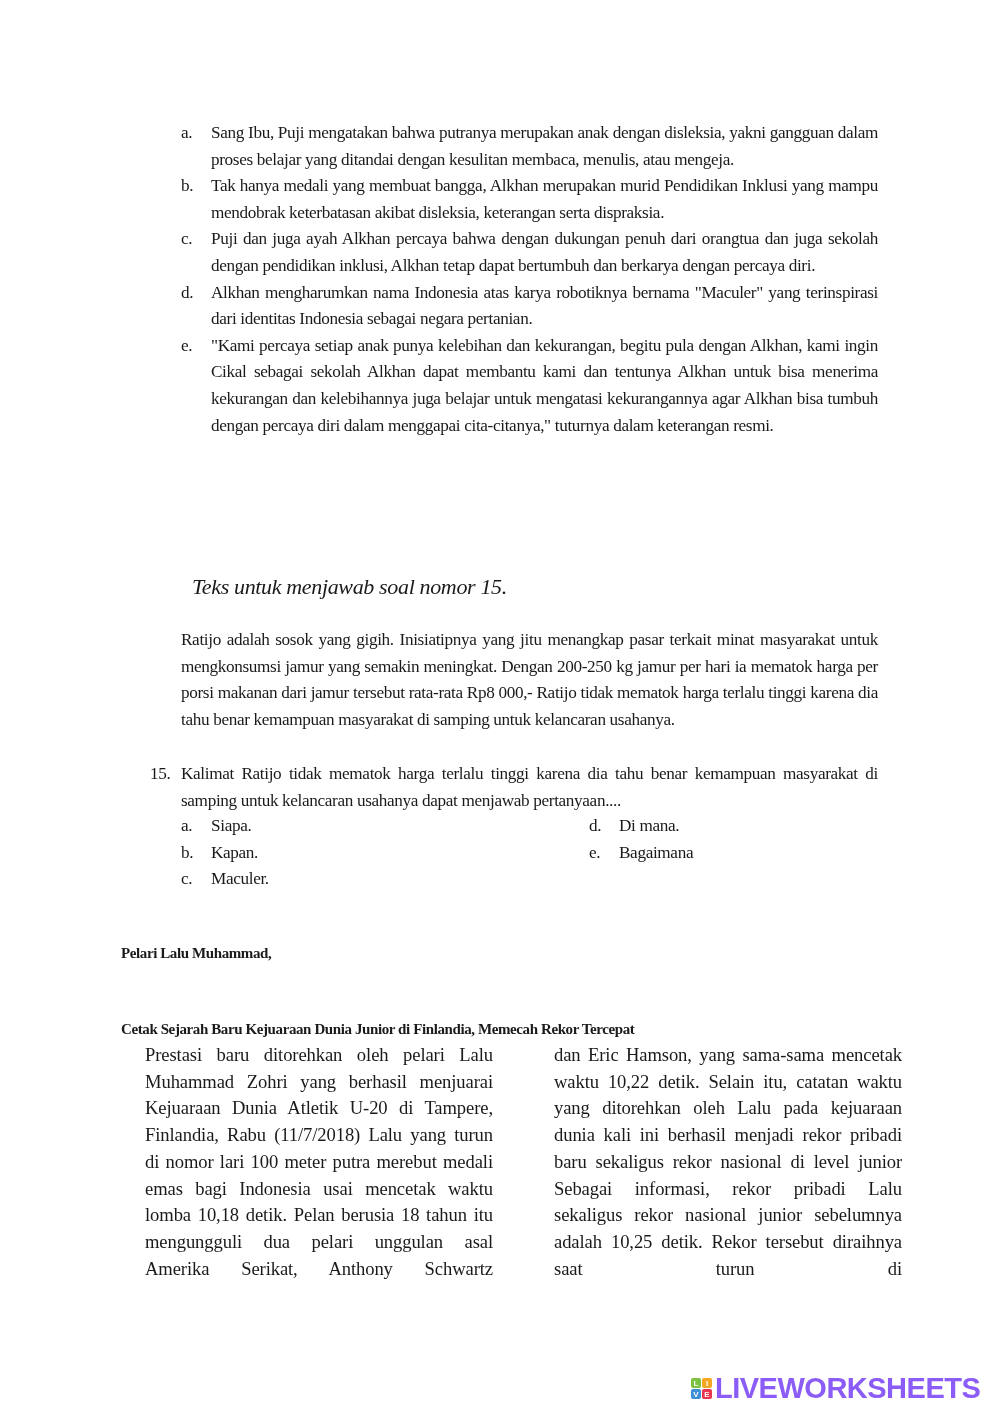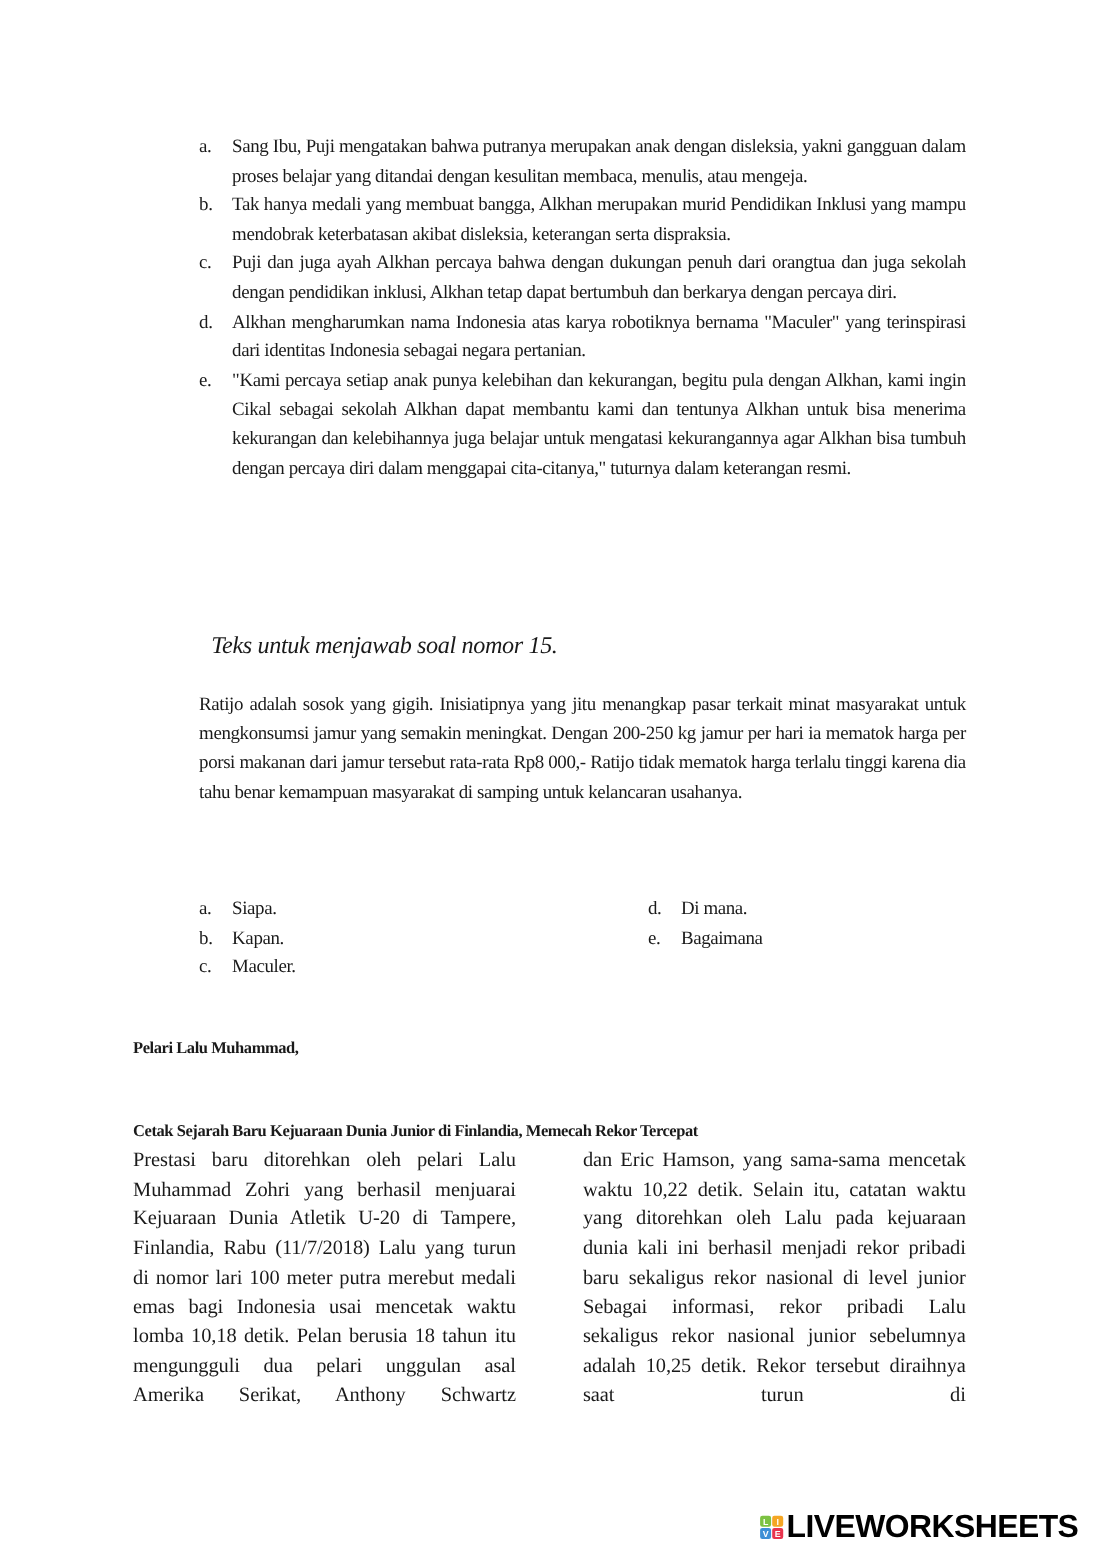--- a/index.html
+++ b/index.html
@@ -10,27 +10,27 @@
     .item { display: flex; }
     .lbl { width: 30px; flex: 0 0 30px; }
     .txt { flex: 1; text-align: justify; }
     .intro { position: absolute; left: 192px; top: 574px; font-style: italic; font-size: 22px; letter-spacing: -0.35px; }
     .para { position: absolute; left: 181px; top: 627px; width: 697px; text-align: justify; }
     .q { position: absolute; left: 150px; top: 761px; width: 728px; }
     .qnum { width: 31px; flex: 0 0 31px; }
     .opts { position: absolute; left: 181px; top: 813px; width: 697px; display: grid; grid-template-columns: 408px 289px; }
     .opt { display: flex; }
     .heading { position: absolute; left: 121px; font-weight: bold; font-size: 15px; letter-spacing: -0.4px; }
-    .col { position: absolute; top: 1042px; width: 348px; font-size: 18.6px; line-height: 26.7px; text-align: justify; text-align-last: justify; letter-spacing: -0.1px; }
+    .col { position: absolute; top: 1042px; width: 348px; font-size: 18.6px; line-height: 26.7px; text-align: justify; text-align-last: justify; letter-spacing: -0.1px; margin-left: 24px; }
     .col.left { left: 121px; }
     .col.right { left: 530px; }
     .logo { position: absolute; left: 691px; top: 1374px; display: flex; align-items: center; }
     .logo-icon { display: grid; grid-template-columns: 10px 10px; grid-template-rows: 10px 10px; gap: 1px; margin-right: 3px; }
     .logo-icon span { display: flex; align-items: center; justify-content: center; font-family: "Liberation Sans", sans-serif; font-weight: bold; font-size: 8px; color: #fff; border-radius: 2px; }
-    .logo-text { font-family: "Liberation Sans", sans-serif; font-weight: bold; font-size: 29px; letter-spacing: -0.5px; color: #000000; line-height: 1; }
+    .logo-text { font-family: "Liberation Sans", sans-serif; font-weight: bold; font-size: 29px; letter-spacing: -0.5px; color: #8b5cf6; line-height: 1; }
   </style>
 </head>
 <body>
 
 <div class="page">
 
   <div class="list narrow" style="top:120px;">
     <div class="item">
       <span class="lbl">a.</span>
       <span class="txt">Sang Ibu, Puji mengatakan bahwa putranya merupakan anak dengan disleksia, yakni gangguan dalam proses belajar yang ditandai dengan kesulitan membaca, menulis, atau mengeja.</span>
@@ -50,20 +50,24 @@
     <div class="item">
       <span class="lbl">e.</span>
       <span class="txt">"Kami percaya setiap anak punya kelebihan dan kekurangan, begitu pula dengan Alkhan, kami ingin Cikal sebagai sekolah Alkhan dapat membantu kami dan tentunya Alkhan untuk bisa menerima kekurangan dan kelebihannya juga belajar untuk mengatasi kekurangannya agar Alkhan bisa tumbuh dengan percaya diri dalam menggapai cita-citanya," tuturnya dalam keterangan resmi.</span>
     </div>
   </div>
 
   <div class="intro">Teks untuk menjawab soal nomor 15.</div>
 
   <div class="para narrow">Ratijo adalah sosok yang gigih. Inisiatipnya yang jitu menangkap pasar terkait minat masyarakat untuk mengkonsumsi jamur yang semakin meningkat. Dengan 200-250 kg jamur per hari ia mematok harga per porsi makanan dari jamur tersebut rata-rata Rp8 000,- Ratijo tidak mematok harga terlalu tinggi karena dia tahu benar kemampuan masyarakat di samping untuk kelancaran usahanya.</div>
 
+  <div class="q narrow item">
+    <span class="qnum">15.</span>
+    <span class="txt">Kalimat Ratijo tidak mematok harga terlalu tinggi karena dia tahu benar kemampuan masyarakat di samping untuk kelancaran usahanya dapat menjawab pertanyaan....</span>
+  </div>
 
   <div class="opts narrow">
     <div class="opt">
       <span class="lbl">a.</span>
       <span>Siapa.</span>
     </div>
     <div class="opt">
       <span class="lbl">d.</span>
       <span>Di mana.</span>
     </div>

